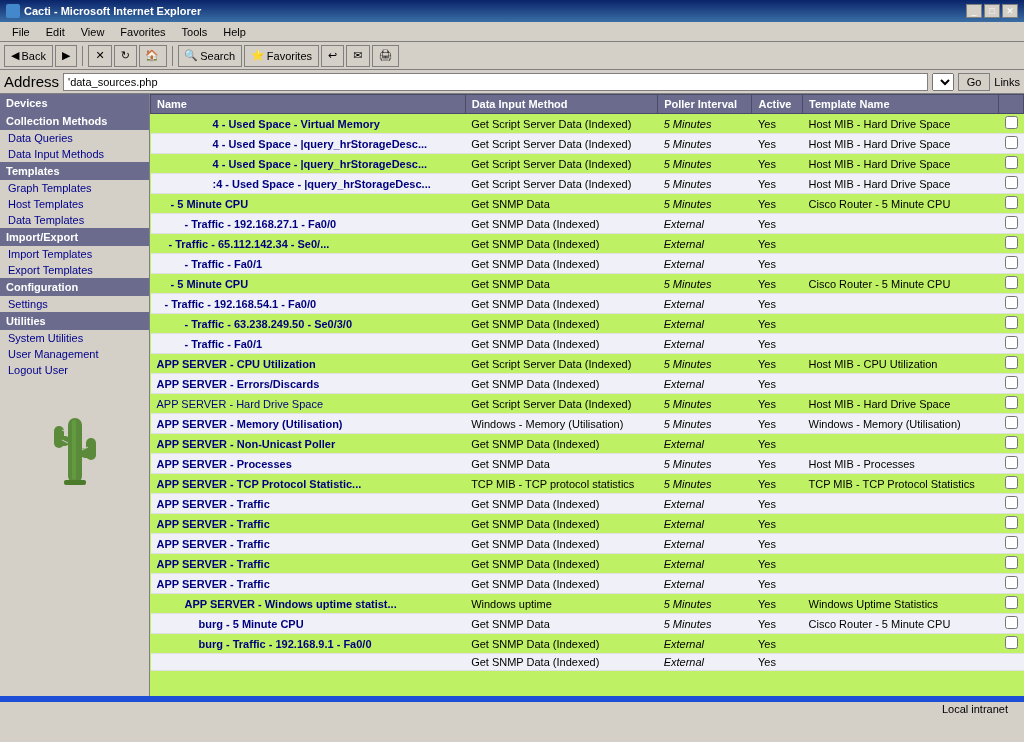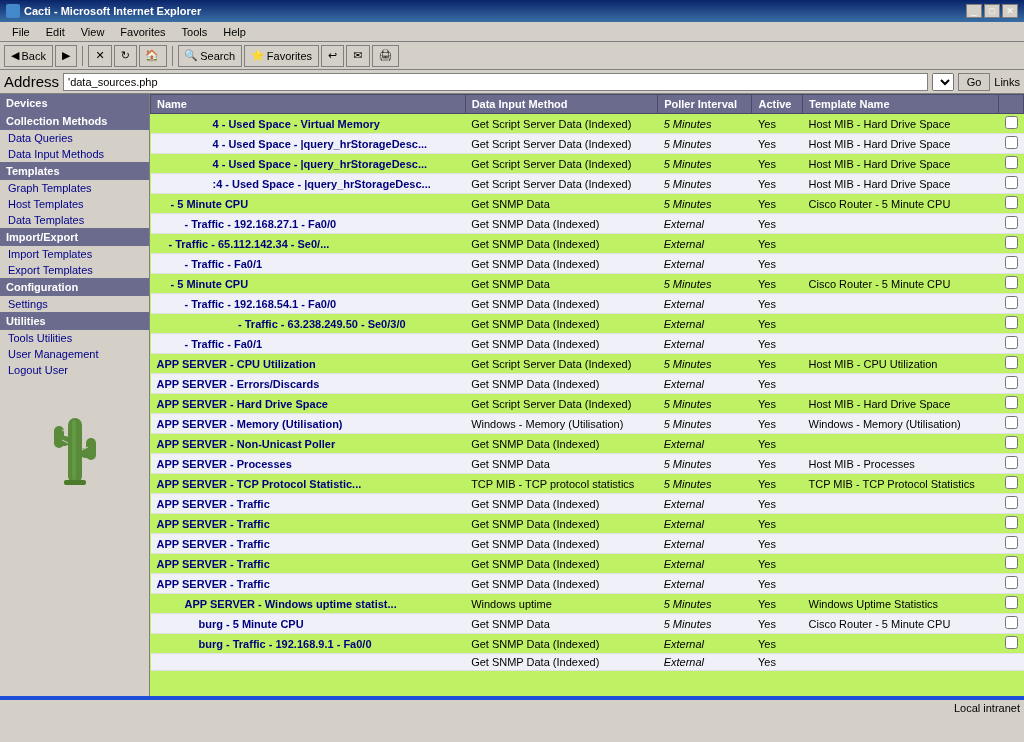--- a/index.html
+++ b/index.html
@@ -98,22 +98,22 @@
     .data-table td {
       padding: 2px 6px; border-bottom: 1px solid #e0e0e0;
       white-space: nowrap; overflow: hidden;
     }
     .data-table tr:nth-child(even) { background: #f0f0f8; }
     .col-check { width: 20px; text-align: center; }
     .col-check input { cursor: pointer; }
 
     
     .status-bar {
-      background: #d4d0c8; border-top: 4px solid #1d4ed8;
-      height: 20px; display: flex; align-items: center; padding: 0 4px;
+      background: #d4d0c8; border-top: 6px solid #1d4ed8;
+      height: 20px; display: flex; align-items: center; padding: 0 16px;
       font-size: 11px; justify-content: space-between;
     }
     .status-right { display: flex; gap: 4px; }
 
     
     .cactus-svg { width: 70px; height: 100px; }
   </style>
 </head>
 <body>
 
@@ -171,21 +171,21 @@
     <div class="sidebar-section">Templates</div>
     <div class="sidebar-item">Graph Templates</div>
     <div class="sidebar-item">Host Templates</div>
     <div class="sidebar-item">Data Templates</div>
     <div class="sidebar-section">Import/Export</div>
     <div class="sidebar-item">Import Templates</div>
     <div class="sidebar-item">Export Templates</div>
     <div class="sidebar-section">Configuration</div>
     <div class="sidebar-item">Settings</div>
     <div class="sidebar-section">Utilities</div>
-    <div class="sidebar-item">Tools Utilities</div>
+    <div class="sidebar-item">System Utilities</div>
     <div class="sidebar-item">User Management</div>
     <div class="sidebar-item">Logout User</div>
     <div class="cactus-area">
       <svg class="cactus-svg" viewBox="0 0 70 100">
 
         <rect x="28" y="20" width="14" height="65" fill="#5a8a3a" rx="7"></rect>
 
         <rect x="14" y="38" width="16" height="10" fill="#5a8a3a" rx="5"></rect>
         <rect x="14" y="28" width="10" height="22" fill="#5a8a3a" rx="5"></rect>
 
@@ -283,29 +283,29 @@
           </tr>
           <tr>
             <td style="padding-left: 20px;"><a style="color: rgb(0, 0, 128); font-weight: bold; text-decoration: none; cursor: pointer;">- 5 Minute CPU</a></td>
             <td>Get SNMP Data</td>
             <td style="font-style: italic;">5 Minutes</td>
             <td>Yes</td>
             <td>Cisco Router - 5 Minute CPU</td>
             <td class="col-check"><input type="checkbox" style=""></td>
           </tr>
           <tr>
-            <td style="padding-left: 34px;"><a style="color: rgb(0, 0, 128); font-weight: bold; text-decoration: none; cursor: pointer;">- Traffic - 192.168.54.1 - Fa0/0</a></td>
-            <td>Get SNMP Data (Indexed)</td>
-            <td style="font-style: italic;">External</td>
-            <td>Yes</td>
-            <td></td>
-            <td class="col-check"><input type="checkbox" style=""></td>
-          </tr>
-          <tr>
-            <td style="padding-left: 34px; text-align: center;"><a style="color: rgb(0, 0, 128); font-weight: bold; text-decoration: none; cursor: pointer;">- Traffic - 63.238.249.50 - Se0/3/0</a></td>
+            <td style="padding-left: 14px;"><a style="color: rgb(0, 0, 128); font-weight: bold; text-decoration: none; cursor: pointer;">- Traffic - 192.168.54.1 - Fa0/0</a></td>
+            <td>Get SNMP Data (Indexed)</td>
+            <td style="font-style: italic;">External</td>
+            <td>Yes</td>
+            <td></td>
+            <td class="col-check"><input type="checkbox" style=""></td>
+          </tr>
+          <tr>
+            <td style="padding-left: 34px;"><a style="color: rgb(0, 0, 128); font-weight: bold; text-decoration: none; cursor: pointer;">- Traffic - 63.238.249.50 - Se0/3/0</a></td>
             <td>Get SNMP Data (Indexed)</td>
             <td style="font-style: italic;">External</td>
             <td>Yes</td>
             <td></td>
             <td class="col-check"><input type="checkbox" style=""></td>
           </tr>
           <tr>
             <td style="padding-left: 34px;"><a style="color: rgb(0, 0, 128); font-weight: bold; text-decoration: none; cursor: pointer;">- Traffic - Fa0/1</a></td>
             <td>Get SNMP Data (Indexed)</td>
             <td style="font-style: italic;">External</td>
@@ -323,21 +323,21 @@
           </tr>
           <tr>
             <td style="padding-left: 6px;"><a style="color: rgb(0, 0, 128); font-weight: bold; text-decoration: none; cursor: pointer;">APP SERVER - Errors/Discards</a></td>
             <td>Get SNMP Data (Indexed)</td>
             <td style="font-style: italic;">External</td>
             <td>Yes</td>
             <td></td>
             <td class="col-check"><input type="checkbox" style=""></td>
           </tr>
           <tr>
-            <td style="padding-left: 6px;"><a style="color: rgb(0, 0, 128); font-weight: bold; text-decoration: none; cursor: pointer;">APP SERVER - Hard Drive Space</a></td>
+            <td style="padding-left: 6px;"><a style="color: rgb(0, 0, 128); font-weight: normal; text-decoration: none; cursor: pointer;">APP SERVER - Hard Drive Space</a></td>
             <td>Get Script Server Data (Indexed)</td>
             <td style="font-style: italic;">5 Minutes</td>
             <td>Yes</td>
             <td>Host MIB - Hard Drive Space</td>
             <td class="col-check"><input type="checkbox" style=""></td>
           </tr>
           <tr>
             <td style="padding-left: 6px;"><a style="color: rgb(0, 0, 128); font-weight: bold; text-decoration: none; cursor: pointer;">APP SERVER - Memory (Utilisation)</a></td>
             <td>Windows - Memory (Utilisation)</td>
             <td style="font-style: italic;">5 Minutes</td>

